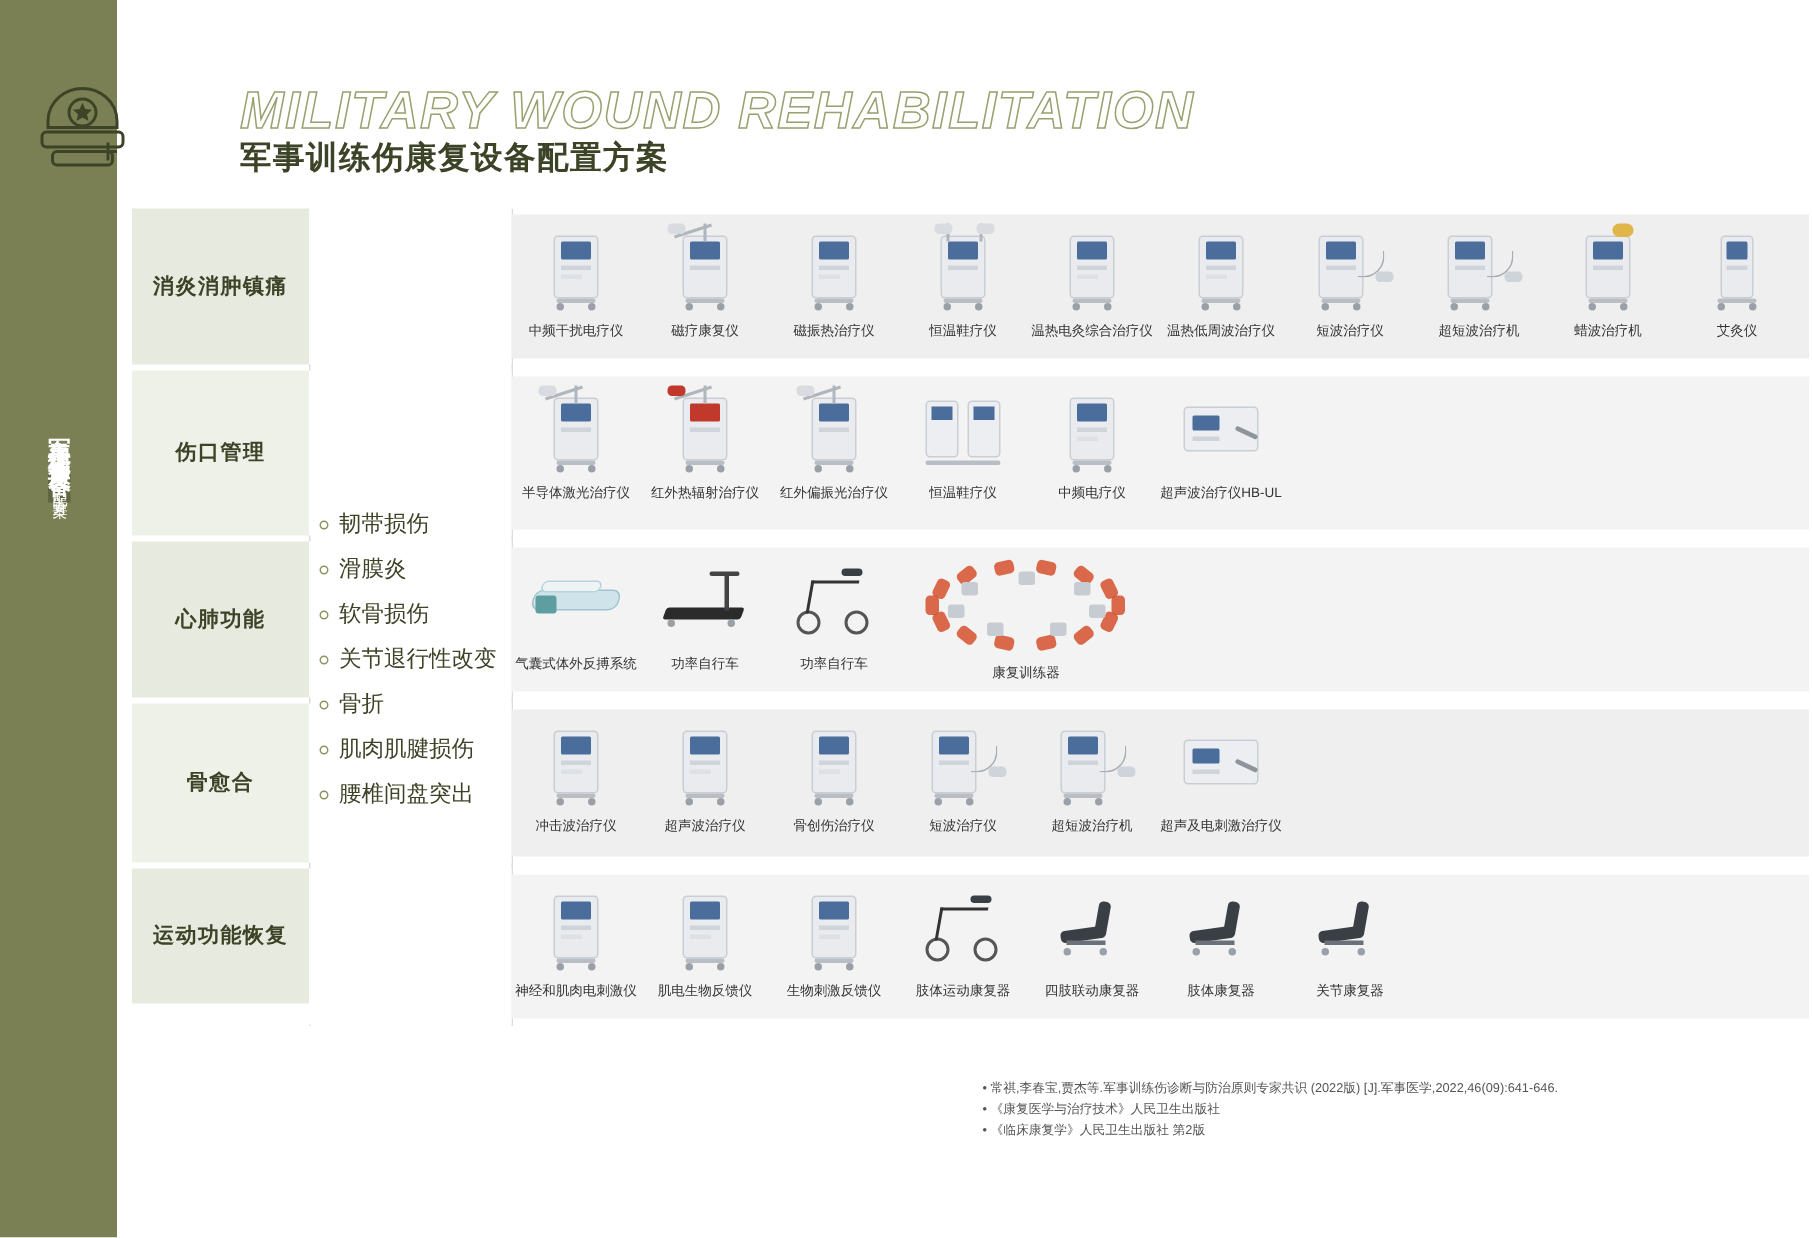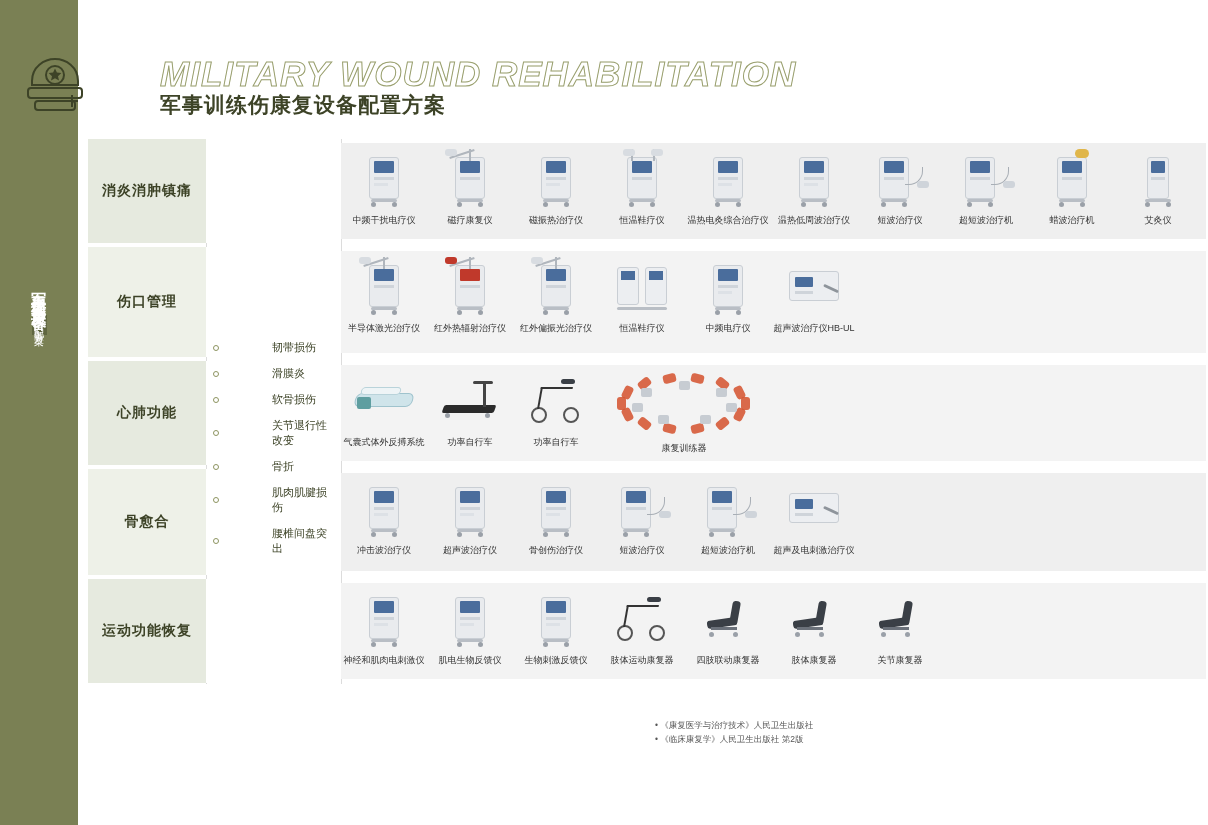--- a/index.html
+++ b/index.html
@@ -128,21 +128,21 @@
     opacity:.85;
   }
   .ring b {
     position:absolute; width:11px; height:9px; background:#c7ccd2; border-radius:2px;
   }
 
   
   #bullets {
     position:absolute; left:213px; top:340px; width:120px;
   }
-  .bullet { display:flex; align-items:center; margin-bottom:11px; font-size:11px; color:#3d4327;gap:46px; }
+  .bullet { display:flex; align-items:center; margin-bottom:11px; font-size:15px; color:#3d4327; }
   .bullet .dot {
     width:6px; height:6px; border:1px solid #8d9460; border-radius:50%;
     margin-right:7px; flex:0 0 6px;
   }
 
   
   .vline { position:absolute; top:0; width:1px; background:#dcdcdc; }
 
   
   #refs { position:absolute; left:655px; top:718px; width:460px; font-size:8.5px; color:#555; line-height:1.65; }
@@ -524,21 +524,21 @@
             <span class="wide"></span>
             <span class="scr" style="left:12px;top:20px;width:18px;height:10px"></span>
             <span class="ln" style="left:12px;top:34px;width:18px"></span>
             <span class="probe"></span>
           </div>
           <div class="cap">超声及电刺激治疗仪</div>
         </div>
       </div>
     </div>
     <div class="row" style="top: 440px; height: 104px;">
-      <div class="cat-cell" style="background: rgb(230, 234, 223); height: 104px; align-items: center;">
+      <div class="cat-cell" style="background: rgb(230, 234, 223); height: 90px; align-items: center;">
         <span>运动功能恢复</span>
       </div>
       <div class="mid-cell"></div>
       <div class="items-cell" style="background: rgb(243, 243, 243); height: 96px; margin-top: 4px;">
         <div class="item">
           <div class="dev">
             <span class="body"></span>
             <span class="scr"></span>
             <span class="ln"></span>
             <span class="ln2"></span>
@@ -640,15 +640,16 @@
       <span class="dot"></span>
       <span>肌肉肌腱损伤</span>
     </div>
     <div class="bullet">
       <span class="dot"></span>
       <span>腰椎间盘突出</span>
     </div>
   </div>
 
 <div id="refs">
+<div class="ref-line">常祺,李春宝,贾杰等.军事训练伤诊断与防治原则专家共识 (2022版) [J].军事医学,2022,46(09):641-646.</div>
     <div class="ref-line">《康复医学与治疗技术》人民卫生出版社</div>
     <div class="ref-line">《临床康复学》人民卫生出版社 第2版</div>
   </div>
 
 </body></html>

